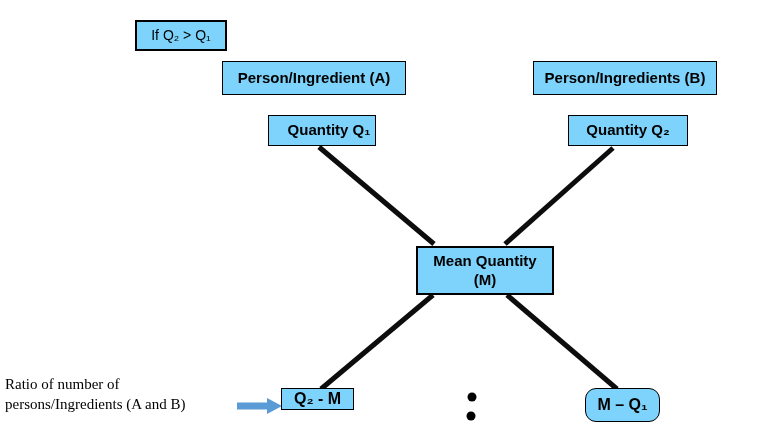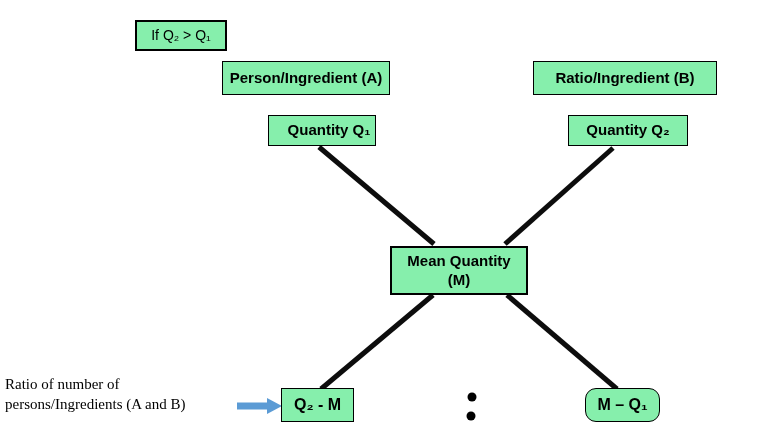--- a/index.html
+++ b/index.html
@@ -18,39 +18,39 @@
   }
   .connector-layer {
     position: absolute;
     left: 0;
     top: 0;
     z-index: 1;
   }
   .box {
     position: absolute;
     box-sizing: border-box;
-    background: #86efac;
+    background: #7dd3fc;
     border: 1px solid #000000;
     display: flex;
     align-items: center;
     justify-content: center;
     text-align: center;
     font-weight: bold;
     font-size: 15px;
     line-height: 1.25;
     z-index: 2;
     white-space: nowrap;
   }
   .cond      { left: 135px; top: 20px;  width: 92px;  height: 31px; border-width: 2px; font-weight: normal; font-size: 14px; }
-  .person-a  { left: 222px; top: 61px;  width: 168px; height: 34px; }
+  .person-a  { left: 222px; top: 61px;  width: 184px; height: 34px; }
   .person-b  { left: 533px; top: 61px;  width: 184px; height: 34px; }
   .qty-a     { left: 268px; top: 115px; width: 108px; height: 31px; padding-left: 14px; }
   .qty-b     { left: 568px; top: 115px; width: 120px; height: 31px; }
-  .mean      { left: 390px; top: 246px; width: 138px; height: 49px; border-width: 2px; }
-  .res-left  { left: 281px; top: 388px; width: 73px;  height: 34px; font-size: 16px; text-align: center; }
+  .mean      { left: 416px; top: 246px; width: 138px; height: 49px; border-width: 2px; }
+  .res-left  { left: 281px; top: 388px; width: 73px;  height: 22px; font-size: 16px; text-align: center; }
   .res-right { left: 585px; top: 388px; width: 75px;  height: 34px; font-size: 16px; border-radius: 11px; }
   .ratio-label {
     position: absolute;
     left: 5px;
     top: 374px;
     width: 240px;
     font-family: "Liberation Serif", "DejaVu Serif", serif;
     font-weight: normal;
     font-size: 15px;
     line-height: 20px;
@@ -70,21 +70,21 @@
     <line x1="507" y1="295" x2="617" y2="389" stroke="#0d0d0d" stroke-width="5"></line>
     <circle cx="472" cy="397" r="4.5" fill="#000000"></circle>
     <circle cx="471" cy="416" r="4.5" fill="#000000"></circle>
     <polygon points="237,402.5 267,402.5 267,398 282,406 267,414 267,409.5 237,409.5" fill="#5B9BD5"></polygon>
   </svg>
 
   <div class="box cond">If Q₂ &gt; Q₁</div>
 
   <div class="box person-a">Person/Ingredient (A)</div>
 
-  <div class="box person-b">Ratio/Ingredient (B)</div>
+  <div class="box person-b">Person/Ingredients (B)</div>
 
   <div class="box qty-a">Quantity Q₁</div>
 
   <div class="box qty-b">Quantity Q₂</div>
 
   <div class="box mean">
     <div>
       <div>Mean Quantity</div>
       <div>(M)</div>
     </div>

